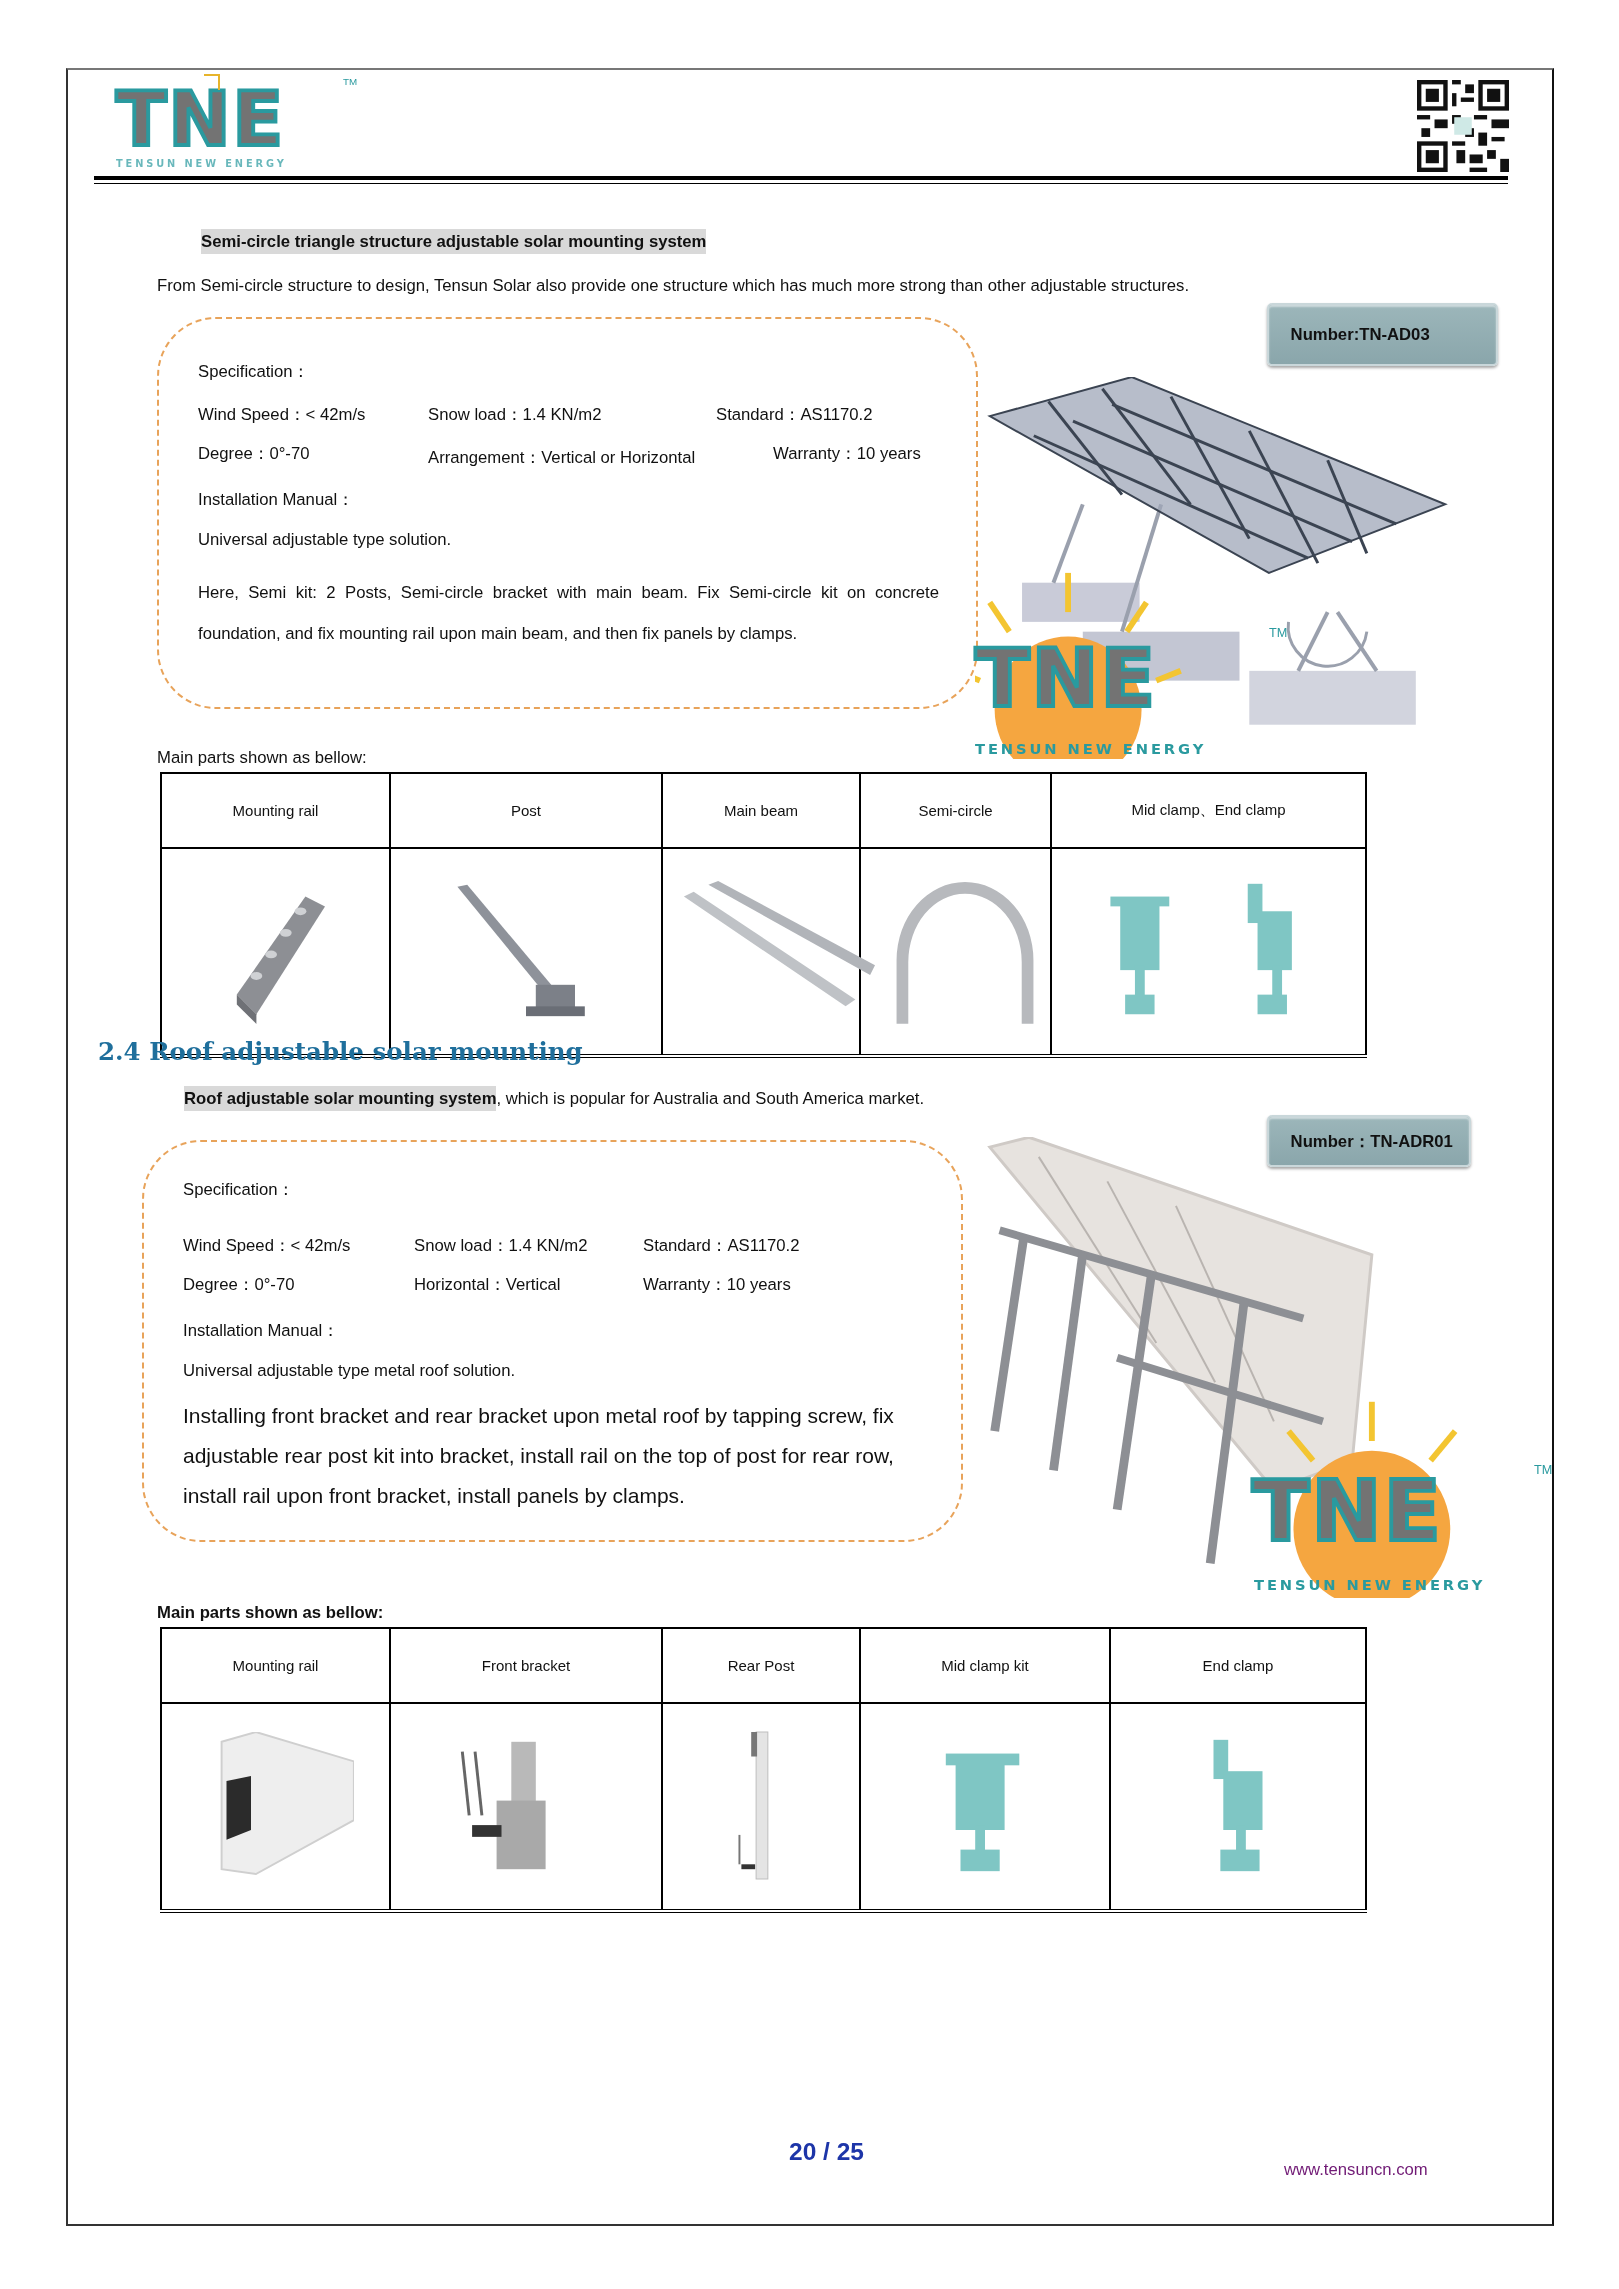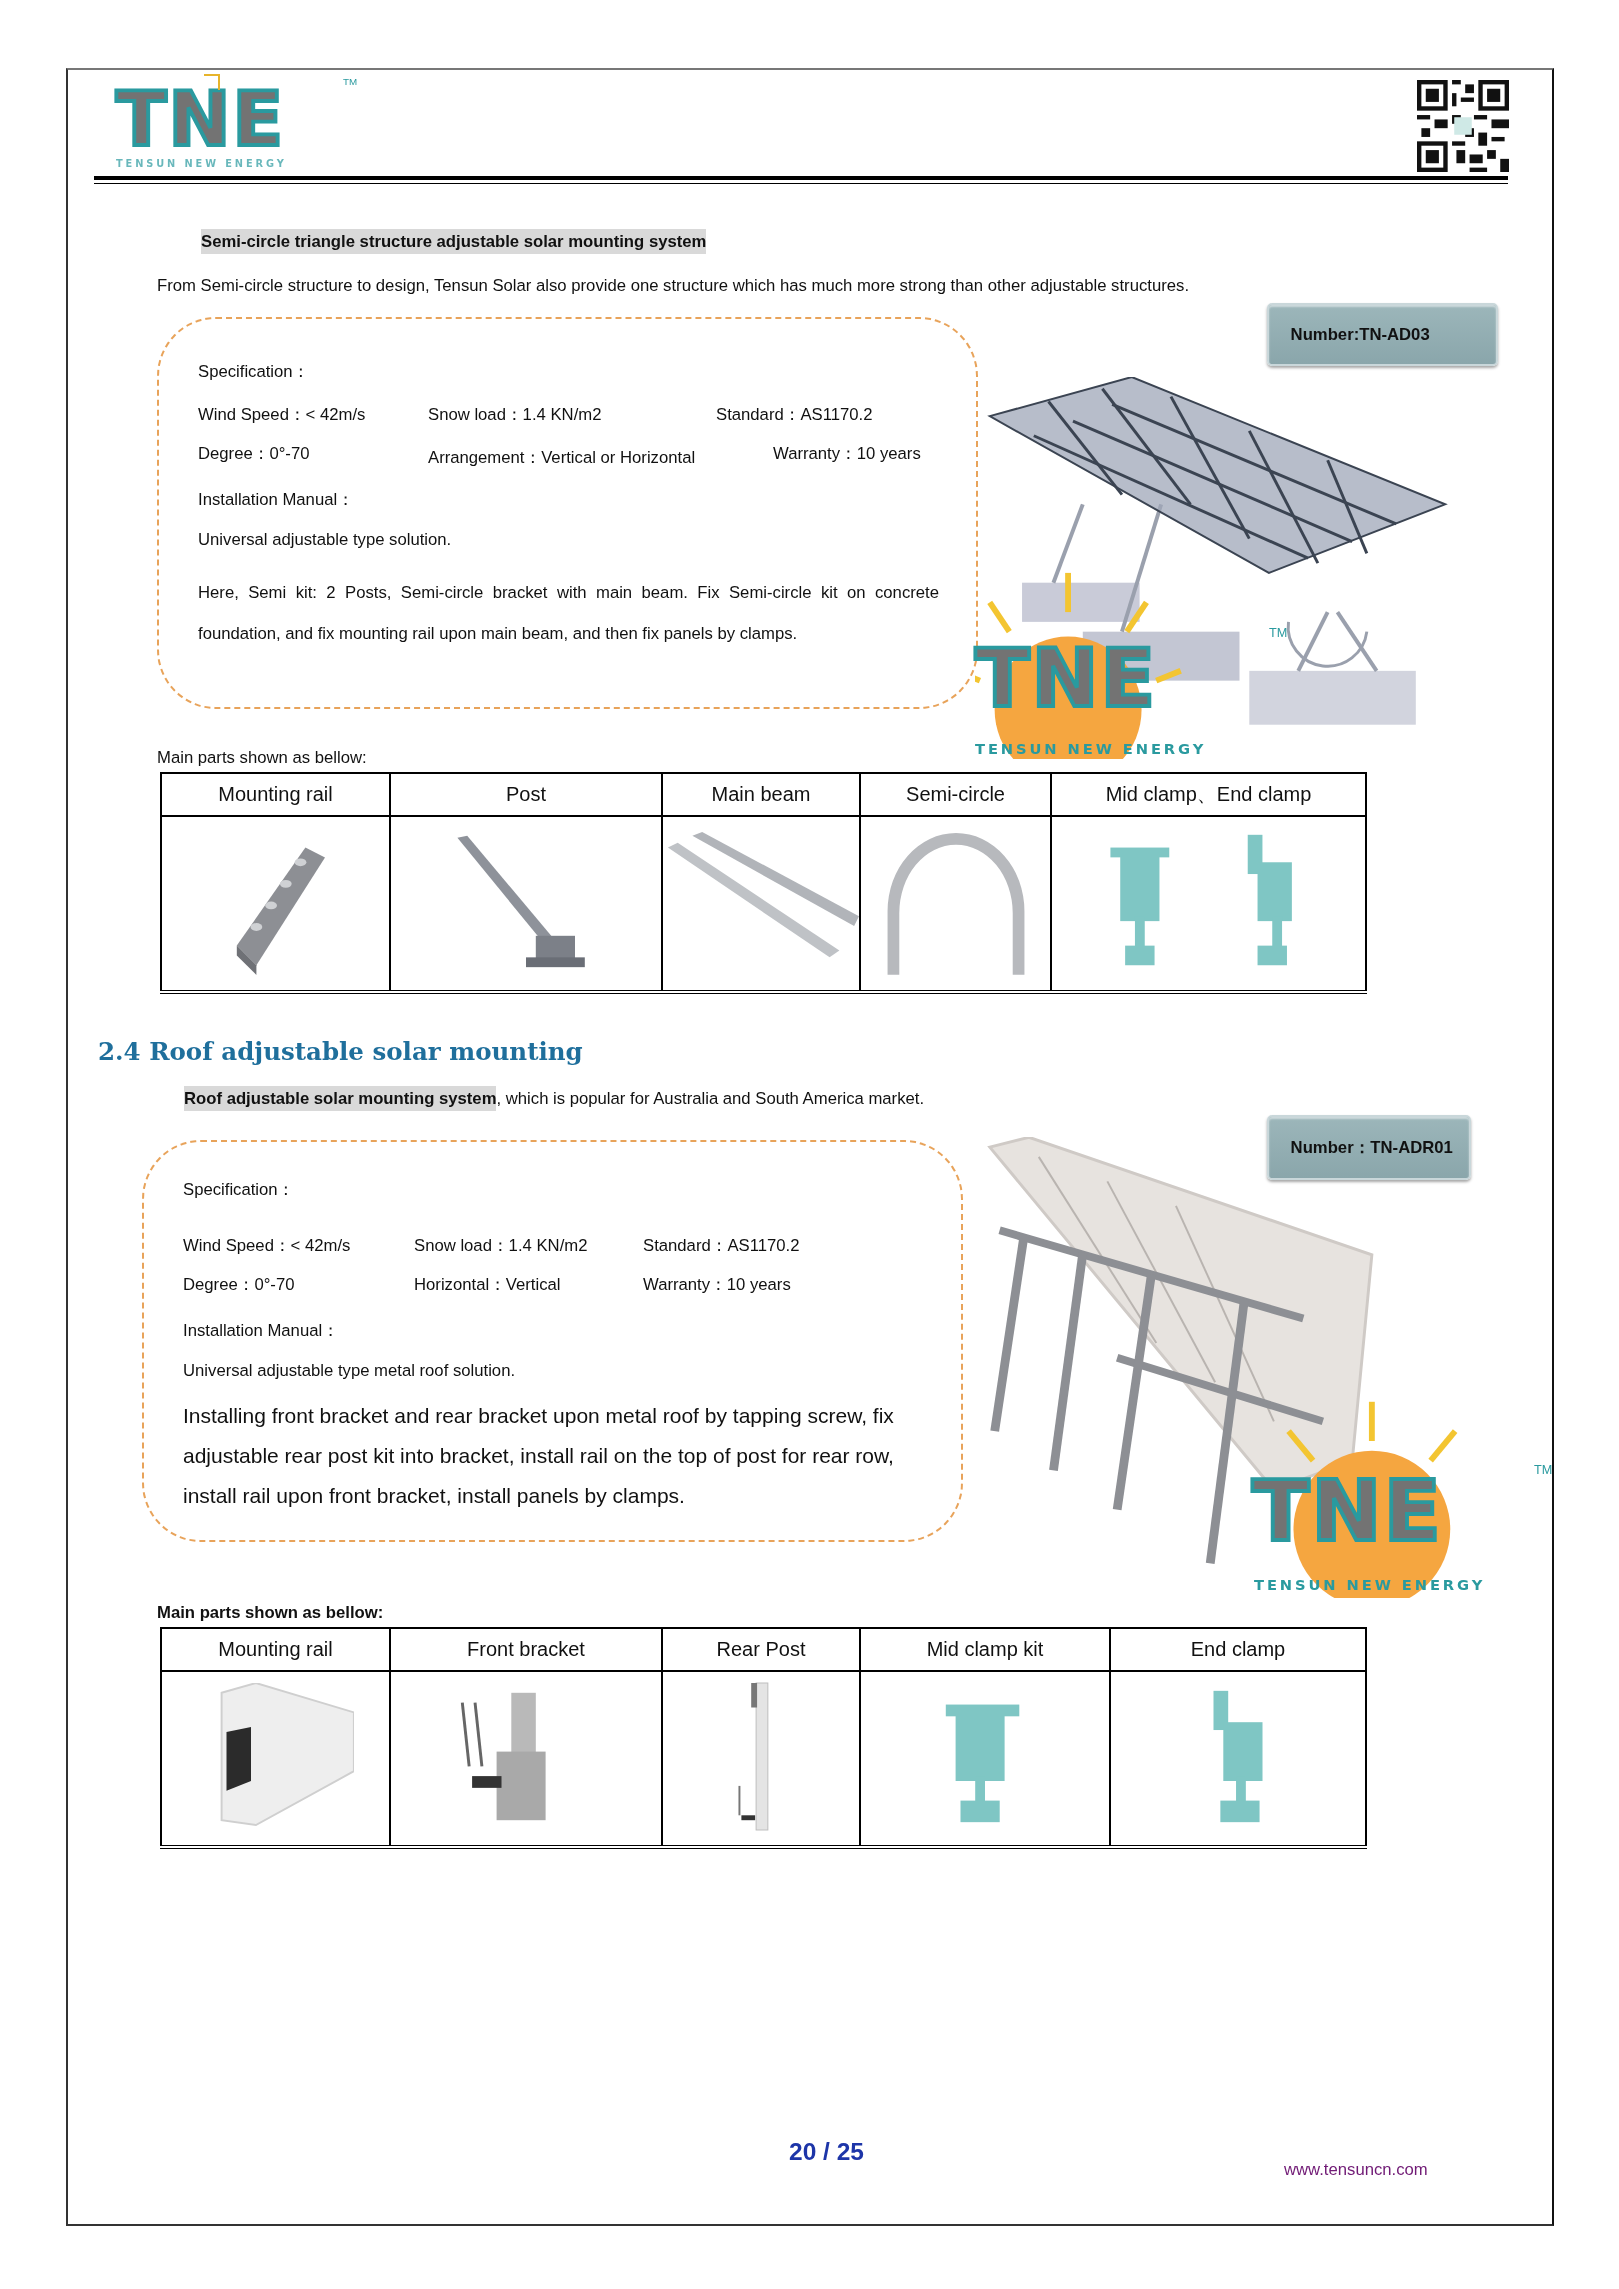--- a/index.html
+++ b/index.html
@@ -27,21 +27,21 @@
   .bold { font-weight:bold; }
 
   .spec-box { border:2.9px dashed #e8a35a; border-radius:59px; box-sizing:border-box; }
   .spec-line { font-size:16.7px; white-space:nowrap; }
 
   .badge { background:linear-gradient(#9cb6ba, #8aa6ab); border:2px solid #c9d7da;
            border-radius:5px; box-shadow:0 2px 2.9px rgba(0,0,0,.35), inset 0 2px 2px rgba(255,255,255,.5);
            box-sizing:border-box; font-size:16.7px; font-weight:bold; padding-left:21.6px; display:flex; align-items:center; }
 
   table.parts { position:absolute; border-collapse:collapse; table-layout:fixed; }
-  table.parts td { border:2px solid #000; text-align:center; font-size:20px; padding:0; }
+  table.parts td { border:2px solid #000; text-align:center; font-size:15px; padding:16px; }
   table.parts tr.hdr td { height:41px; }
   table.parts tr.img td { height:173px; border-bottom:4.9px double #000; }
 
   .h42 { left:98px; top:1037px; font-family:"DejaVu Serif", serif; font-weight:bold; font-size:24.5px; color:#1f6f9c; }
   .pageno { left:789px; top:2138px; font-size:24.5px; font-weight:bold; color:#1d35a8; }
   .site { left:1284px; top:2160px; font-size:16.7px; color:#701a75; }
 </style>
 </head>
 <body>
 
@@ -211,21 +211,21 @@
     </td>
   </tr>
 </tbody>
   </table>
 
 <div class="abs h42">2.4 Roof adjustable solar mounting</div>
 <div class="abs text14" style="left:152px; top:1088px;margin-left:32px;">
   <span class="hl bold">Roof adjustable solar mounting system</span><span>, which is popular for Australia and South America market.</span>
 </div>
 
-<div class="abs badge" style="left:1267px; top:1115px; width:204px; height:65px;">Number：TN-ADR01</div>
+<div class="abs badge" style="left:1267px; top:1115px; width:204px; height:52px;">Number：TN-ADR01</div>
 
 <div class="abs spec-box" style="left:142px; top:1140px; width:821px; height:402px;"></div>
 <div class="abs spec-line" style="left:183px; top:1178px;">Specification：</div>
 <div class="abs spec-line" style="left:183px; top:1234px;">Wind Speed：&lt; 42m/s</div>
 <div class="abs spec-line" style="left:414px; top:1234px;">Snow load：1.4 KN/m2</div>
 <div class="abs spec-line" style="left:643px; top:1234px;">Standard：AS1170.2</div>
 <div class="abs spec-line" style="left:183px; top:1273px;">Degree：0°-70</div>
 <div class="abs spec-line" style="left:414px; top:1273px;">Horizontal：Vertical</div>
 <div class="abs spec-line" style="left:643px; top:1273px;">Warranty：10 years</div>
 <div class="abs spec-line" style="left:183px; top:1319px;">Installation Manual：</div>

